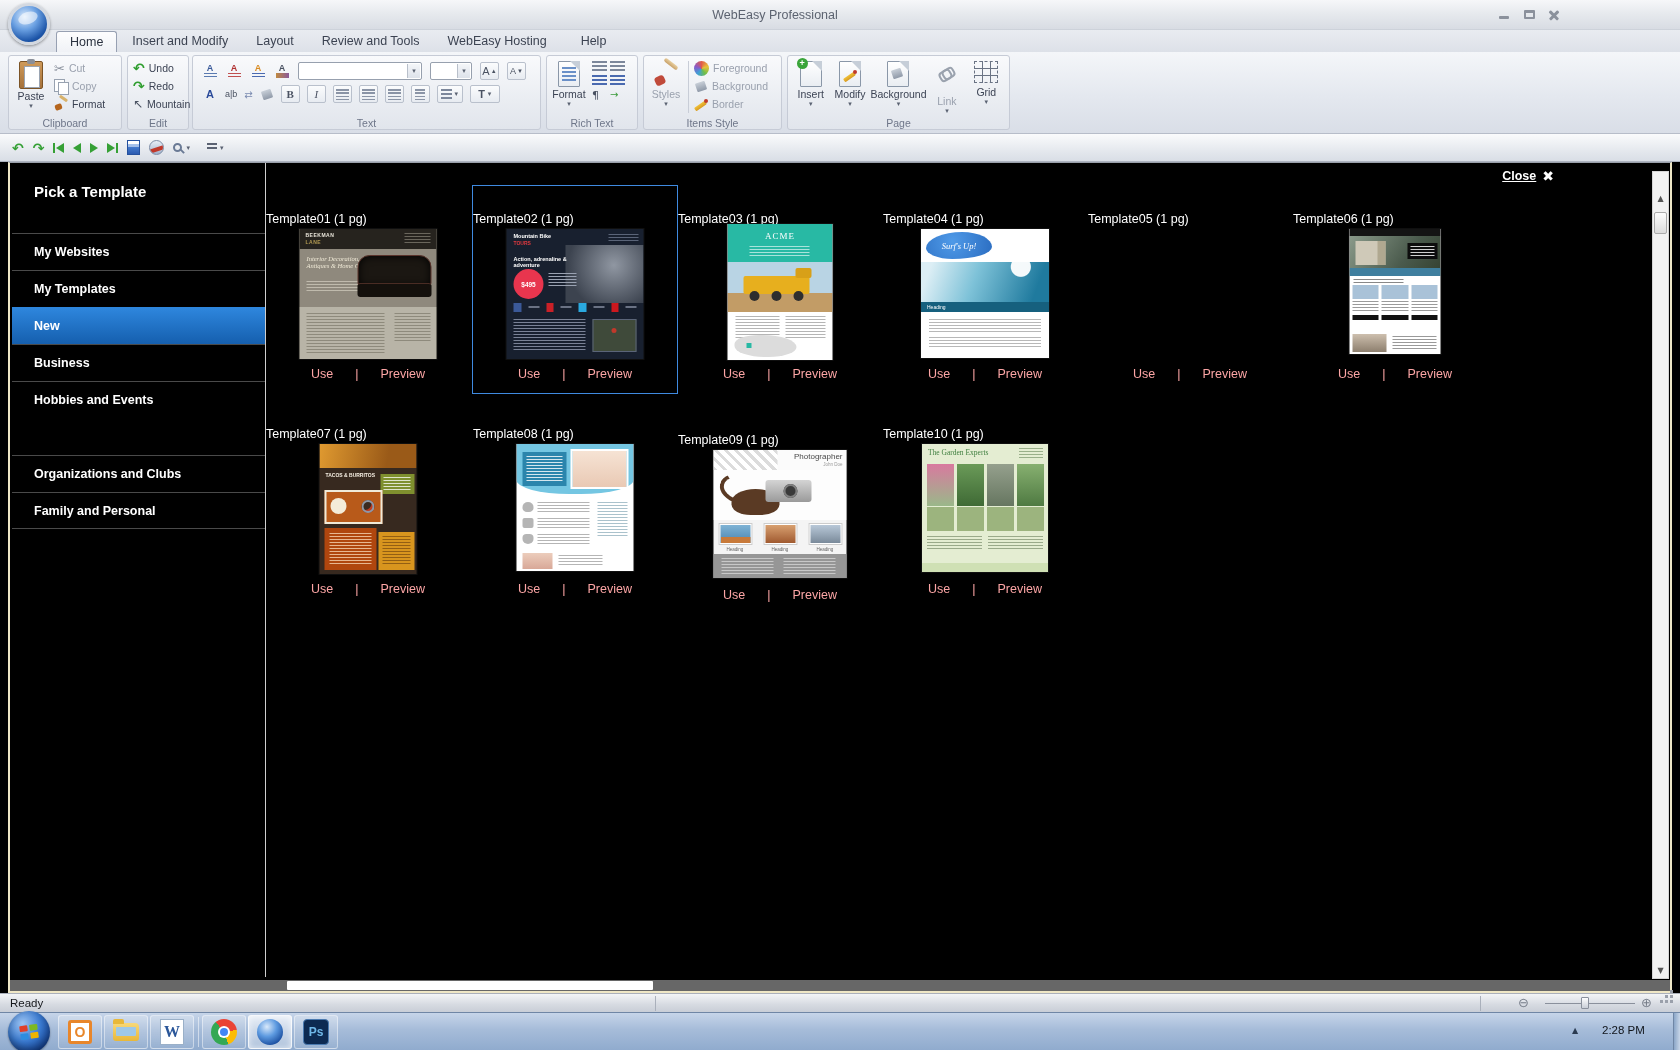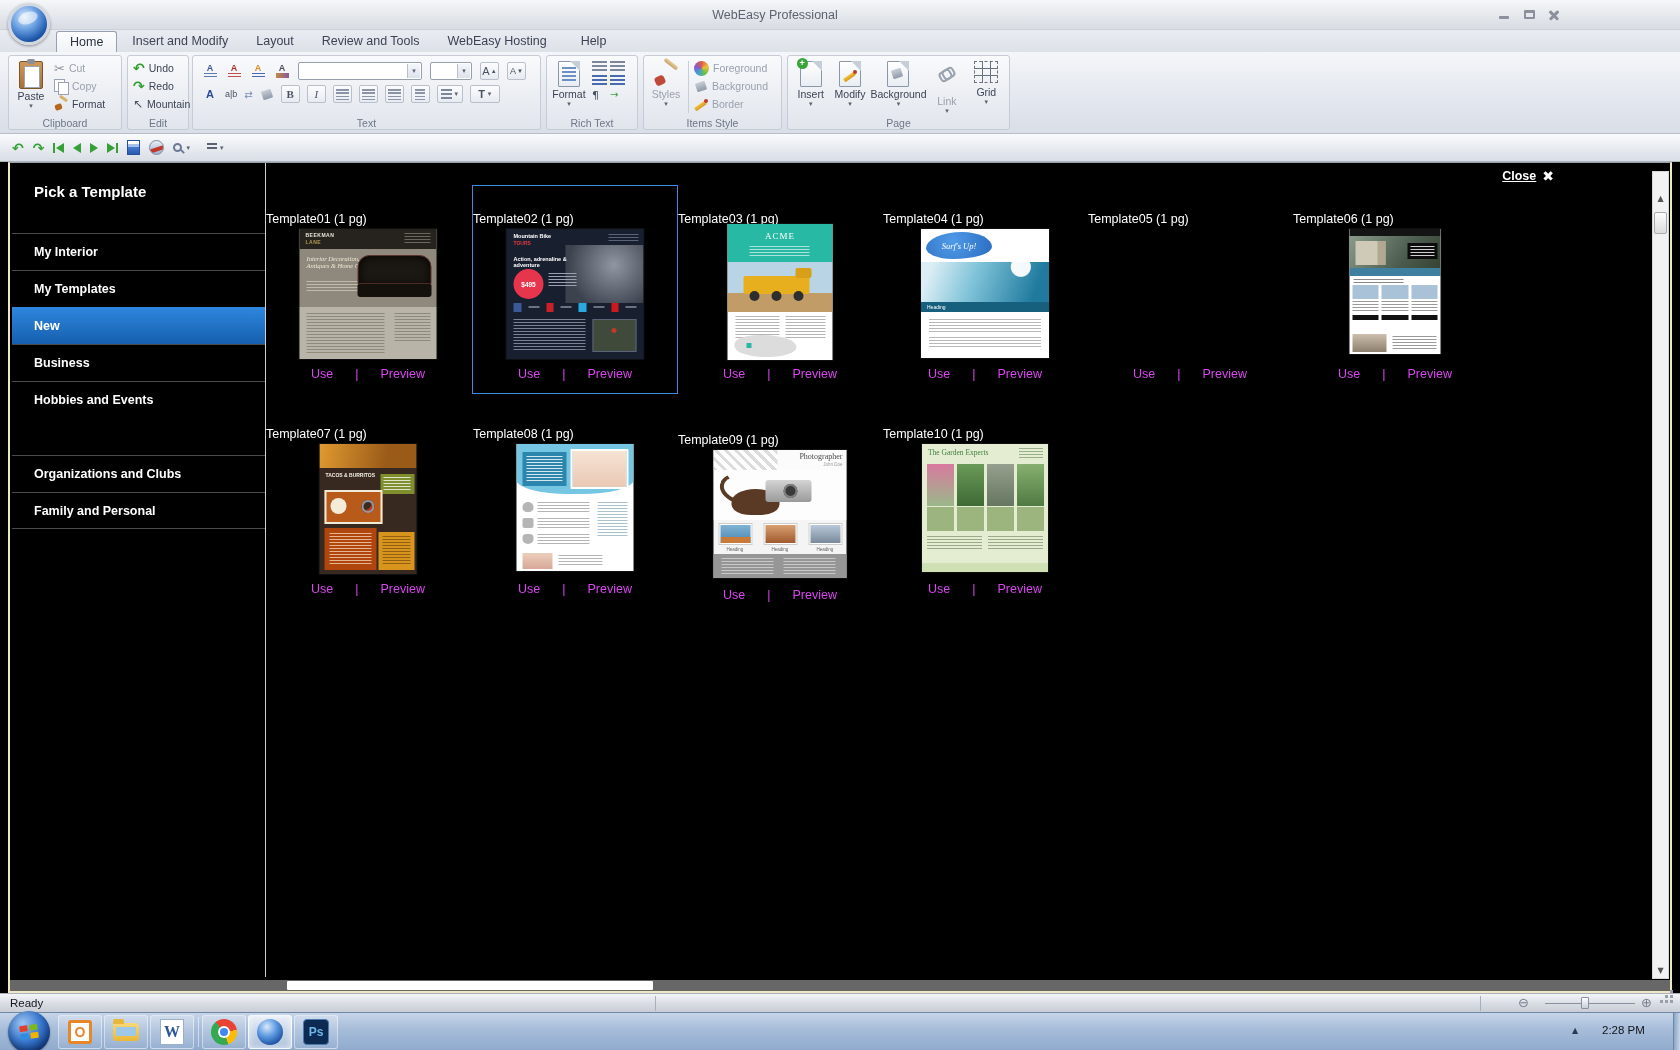--- a/index.html
+++ b/index.html
@@ -108,21 +108,21 @@
   .vscroll .arr.up{top:22px}.vscroll .arr.down{bottom:3px}
   .vscroll .thumb{position:absolute;left:1px;top:40px;width:13px;height:22px;background:linear-gradient(#fdfdfd,#dcdcdc);border:1px solid #aaa;border-radius:2px}
   
   .hscroll{position:absolute;left:0px;right:0px;top:817px;height:11px;background:#676767}
   .hscroll .thumb{position:absolute;left:277px;top:1px;width:366px;height:9px;background:#fff;border-radius:1px}
 
   
   .card{position:absolute;width:206px;height:209px;border:1px solid transparent}
   .card.selected{border-color:#3f8ae0}
   .card-name{margin-top:26px;text-align:left;font-size:12.5px;color:#fff}
-  .card-links{position:absolute;bottom:12px;left:0;right:0;display:flex;justify-content:center;align-items:center;font-size:12.5px;color:#d946ef}
+  .card-links{position:absolute;bottom:12px;left:0;right:0;display:flex;justify-content:center;align-items:center;font-size:12.5px;color:#fca5a5}
   .card-links .sep{margin:0 22px}
   .card-links .lnk{cursor:pointer}
   .th{position:absolute;top:43px;left:50%;transform:translateX(-50%);overflow:hidden;box-shadow:0 0 0 1px rgba(255,255,255,.06)}
   .tl{background-image:repeating-linear-gradient(to bottom,var(--lc,#999) 0,var(--lc,#999) 1px,transparent 1px,transparent 3px)}
   .abs{position:absolute}
 
   
   .th01{width:137px;height:130px;background:#8f897d}
   .th01 .head{position:absolute;top:0;left:0;right:0;height:20px;background:#26231e}
   .th01 .b1{position:absolute;left:6px;top:3px;font-size:5px;font-weight:bold;letter-spacing:.5px;color:#e9e5da}
@@ -200,21 +200,21 @@
   .th08 .head{position:absolute;top:0;left:0;right:0;height:50px;background:#74c6e2;border-radius:0 0 45% 45%/0 0 28% 28%}
   .th08 .teal{position:absolute;left:6px;top:8px;width:44px;height:34px;background:#2b85ac}
   .th08 .photo{position:absolute;right:5px;top:5px;width:58px;height:40px;background:linear-gradient(#f6e3d4,#e9c9b4);border:2px solid #fff}
   .th08 .row{position:absolute;left:6px;display:flex;gap:4px;align-items:flex-start}
   .th08 .ic{width:11px;height:10px;background:#b5b5b5;border-radius:2px}
   .th08 .people{position:absolute;left:6px;bottom:2px;width:30px;height:16px;background:linear-gradient(#eccdbc,#d8a898)}
 
   .th09{width:133px;height:128px;background:#f4f4f4}
   .th09 .head{position:absolute;top:0;left:0;right:0;height:20px;background:#fbfbfb}
   .th09 .pat{position:absolute;left:0;top:0;width:64px;height:20px;background:repeating-linear-gradient(45deg,#dcdcdc 0 3px,#fff 3px 7px)}
-  .th09 .ttl{position:absolute;right:4px;top:2px;font-family:Liberation Serif, serif;font-size:8px;color:#4a4a4a}
+  .th09 .ttl{position:absolute;right:4px;top:2px;font-family:Liberation Sans, sans-serif;font-size:8px;color:#4a4a4a}
   .th09 .by{position:absolute;right:4px;top:12px;font-size:4.5px;color:#999}
   .th09 .cam{position:absolute;top:20px;left:0;right:0;height:50px;background:#fdfdfd}
   .th09 .case{position:absolute;left:18px;bottom:5px;width:48px;height:26px;background:#5a3a24;border-radius:50% 50% 40% 40%}
   .th09 .body{position:absolute;left:52px;top:10px;width:46px;height:22px;background:linear-gradient(#d4d4d4,#9a9a9a);border-radius:3px}
   .th09 .lens{position:absolute;left:70px;top:14px;width:14px;height:14px;border-radius:50%;background:#3a3a3a;box-shadow:inset 0 0 0 2px #808080}
   .th09 .strap{position:absolute;left:6px;top:4px;width:44px;height:30px;border:4px solid #5a3a24;border-right-color:transparent;border-top-color:transparent;border-radius:50%;transform:rotate(14deg)}
   .th09 .prow{position:absolute;top:73px;left:0;right:0;display:flex;justify-content:center;gap:11px}
   .th09 .pc{width:34px;text-align:center}
   .th09 .pc i{display:block;width:34px;height:22px;background:#fff;border:1px solid #ccc;padding:1px}
   .th09 .pc i span{display:block;width:100%;height:100%}
@@ -475,21 +475,21 @@
   <span class="qi" style="margin-left:8px">
       <span style="width:10px;height:2px;background:#5a6272;box-shadow:0 -4px 0 #5a6272"></span>
       <span class="ddarrow glyph" style="margin-left:2px">▾</span>
     </span>
 </div>
 
 <div class="main">
 
   <div class="sidebar">
     <div class="side-title">Pick a Template</div>
-    <div class="side-item" style="top:70px">My Interior</div>
+    <div class="side-item" style="top:70px">My Websites</div>
     <div class="side-item" style="top:107px">My Templates</div>
     <div class="side-item selected" style="top:144px">New</div>
     <div class="side-item" style="top:218px">Hobbies and Events</div>
     <div class="side-item" style="top:181px">Business</div>
     <div class="side-item" style="top:292px">Organizations and Clubs</div>
     <div class="side-item" style="top:329px;border-bottom:1px solid #4a4a4a">Family and Personal</div>
   </div>
   <div class="divider"></div>
 
   <div class="close-link">

